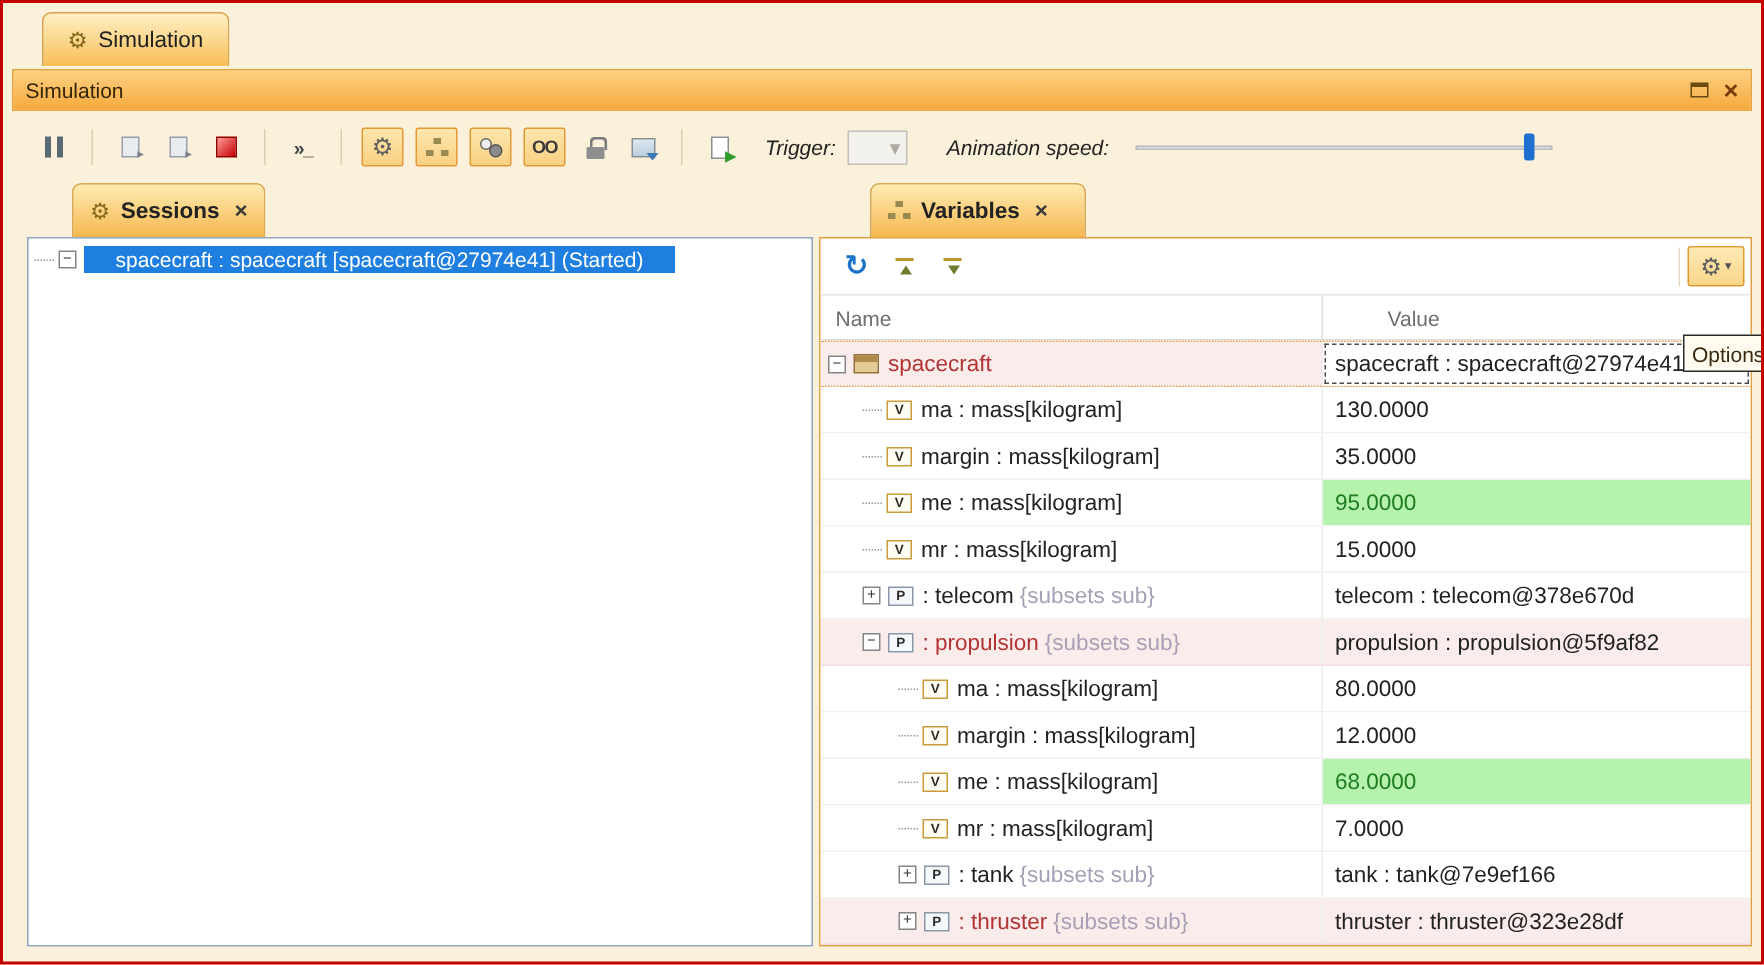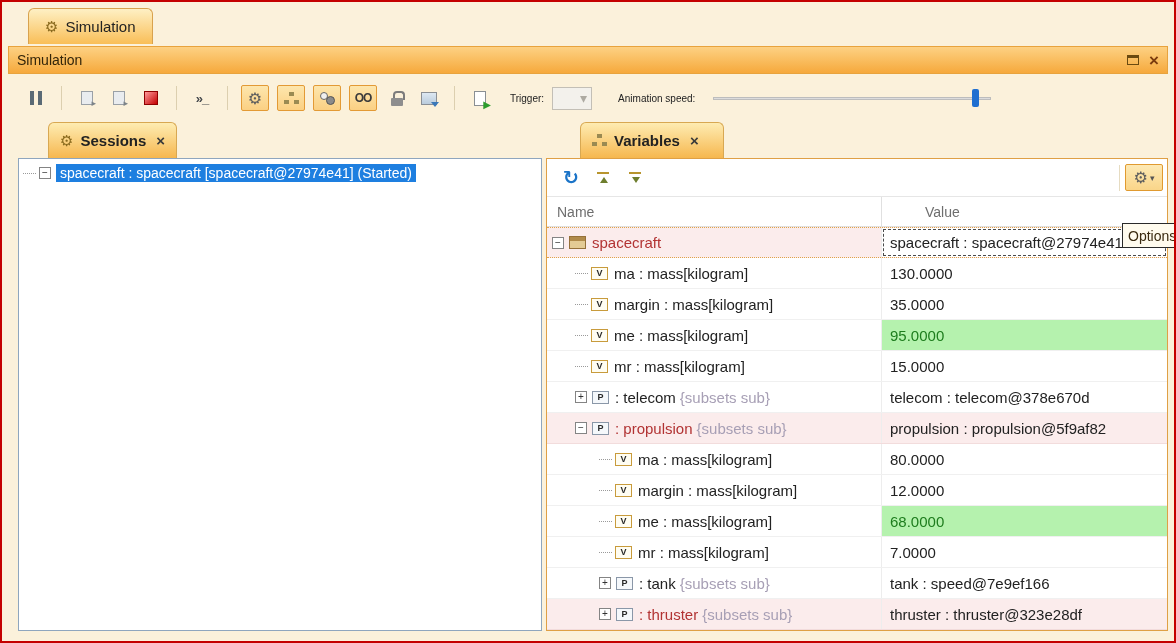--- a/index.html
+++ b/index.html
@@ -59,21 +59,21 @@
   .ic-circles::before { content:""; position:absolute; left:0; top:1px; width:6px; height:6px; border:1px solid #666; border-radius:50%; background:#EFEFEF; }
   .ic-circles::after { content:""; position:absolute; right:0; bottom:0; width:7px; height:7px; border:1px solid #555; border-radius:50%; background:#8B8B8B; }
   .ic-watch { font-weight:bold; font-size:12px; letter-spacing:-1px; color:#3A3A3A; }
   .ic-lock { position:relative; width:12px; height:15px; }
   .ic-lock::before { content:""; position:absolute; left:2px; top:0; width:8px; height:7px; border:2px solid #7C7C7C; border-bottom:none; border-radius:4px 4px 0 0; }
   .ic-lock::after { content:""; position:absolute; left:0; bottom:0; width:12px; height:8px; background:#8E8E8E; border-radius:1px; }
   .ic-image { width:16px; height:13px; border:1px solid #8A8F94; background:linear-gradient(#DDE8F2,#BACCDC); position:relative; }
   .ic-image::after { content:""; position:absolute; right:-3px; bottom:-3px; width:0; height:0; border-left:4px solid transparent; border-right:4px solid transparent; border-top:5px solid #3A78B8; }
   .ic-docrun { position:relative; width:12px; height:15px; border:1px solid #8A8F94; background:#fff; }
   .ic-docrun::after { content:"▶"; position:absolute; right:-6px; bottom:-5px; font-size:10px; color:#2E9C2E; }
-  .tb-label { margin:0 8px 0 14px; color:#222; font-size:10px; }
+  .tb-label { margin:0 8px 0 14px; color:#222; font-size:14px;font-style:italic; }
   .trigger-combo { width:40px; height:23px; background:#F3F1EC; border:1px solid #C3BFB6; display:flex; align-items:center; justify-content:flex-end; padding-right:4px; color:#ADAAA2; cursor:pointer; }
   .slider { position:relative; width:278px; height:22px; margin-left:10px; cursor:pointer; }
   .slider-track { position:absolute; left:0; right:0; top:10px; height:3px; background:#DCDCDC; border:1px solid #BDBDBD; }
   .slider-handle { position:absolute; left:259px; top:2px; width:7px; height:18px; background:#1F6FD0; border-radius:2px; cursor:pointer; }
 
   
   .tab { height:36px; display:flex; align-items:center; gap:7px; padding:0 11px;
     border:1px solid #D8A852; border-bottom:none; border-radius:6px 6px 0 0;
     background:linear-gradient(#FBEFD4,#F6DCA2); font-size:15px; cursor:pointer; }
   .tab.active { background:linear-gradient(#FEECB2,#F6B74F); font-weight:bold; }
@@ -83,21 +83,21 @@
 
   
   .left-pane {
     position:absolute; left:16px; top:156px; width:524px; height:473px;
     background:#fff; border:1px solid #8FA6BE; overflow:hidden;
   }
   .session-row { display:flex; align-items:center; padding:5px 4px; white-space:nowrap; cursor:pointer; }
   .tree-stub { width:13px; height:0; border-top:1px dotted #9A9A9A; margin-right:3px; }
   .expander { width:12px; height:12px; min-width:12px; border:1px solid #848484; background:#fff;
     display:flex; align-items:center; justify-content:center; font-size:10px; line-height:1; color:#333; margin-right:5px; cursor:pointer; }
-  .session-label { background:#1E7FE0; color:#fff; padding:1px 4px; font-size:14px; }
+  .session-label { background:#1E7FE0; color:#fff; padding:1px 21px; font-size:14px; }
 
   
   .right-pane {
     position:absolute; left:544px; top:156px; width:622px; height:473px;
     background:#fff; border:1px solid #DFA045; overflow:hidden;
   }
   .pane-toolbar { position:relative; height:38px; display:flex; align-items:center; padding-left:8px; border-bottom:1px solid #E6E6E6; }
   .ic-refresh { color:#1B74C8; font-size:19px; font-weight:bold; }
   .ic-exp { position:relative; width:15px; height:14px; }
   .ic-exp::before { content:""; position:absolute; left:1px; top:1px; width:12px; height:2px; background:#B8952E; }
@@ -352,21 +352,21 @@
         </div>
         <div class="vcell">7.0000</div>
       </div>
       <div class="trow">
         <div class="ncell lvl2">
           <span class="expander">+</span>
           <span class="nicon p">P</span>
           <span class="nlabel"> : tank</span>
           <span class="suffix">{subsets sub}</span>
         </div>
-        <div class="vcell">tank : speed@7e9ef166</div>
+        <div class="vcell">tank : tank@7e9ef166</div>
       </div>
       <div class="trow pink">
         <div class="ncell lvl2">
           <span class="expander">+</span>
           <span class="nicon p">P</span>
           <span class="nlabel red"> : thruster</span>
           <span class="suffix">{subsets sub}</span>
         </div>
         <div class="vcell">thruster : thruster@323e28df</div>
       </div>

